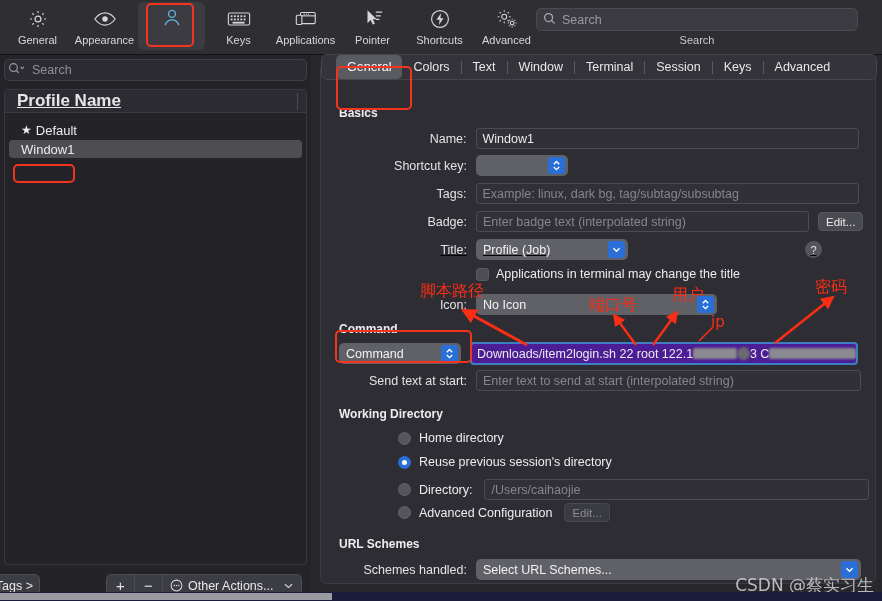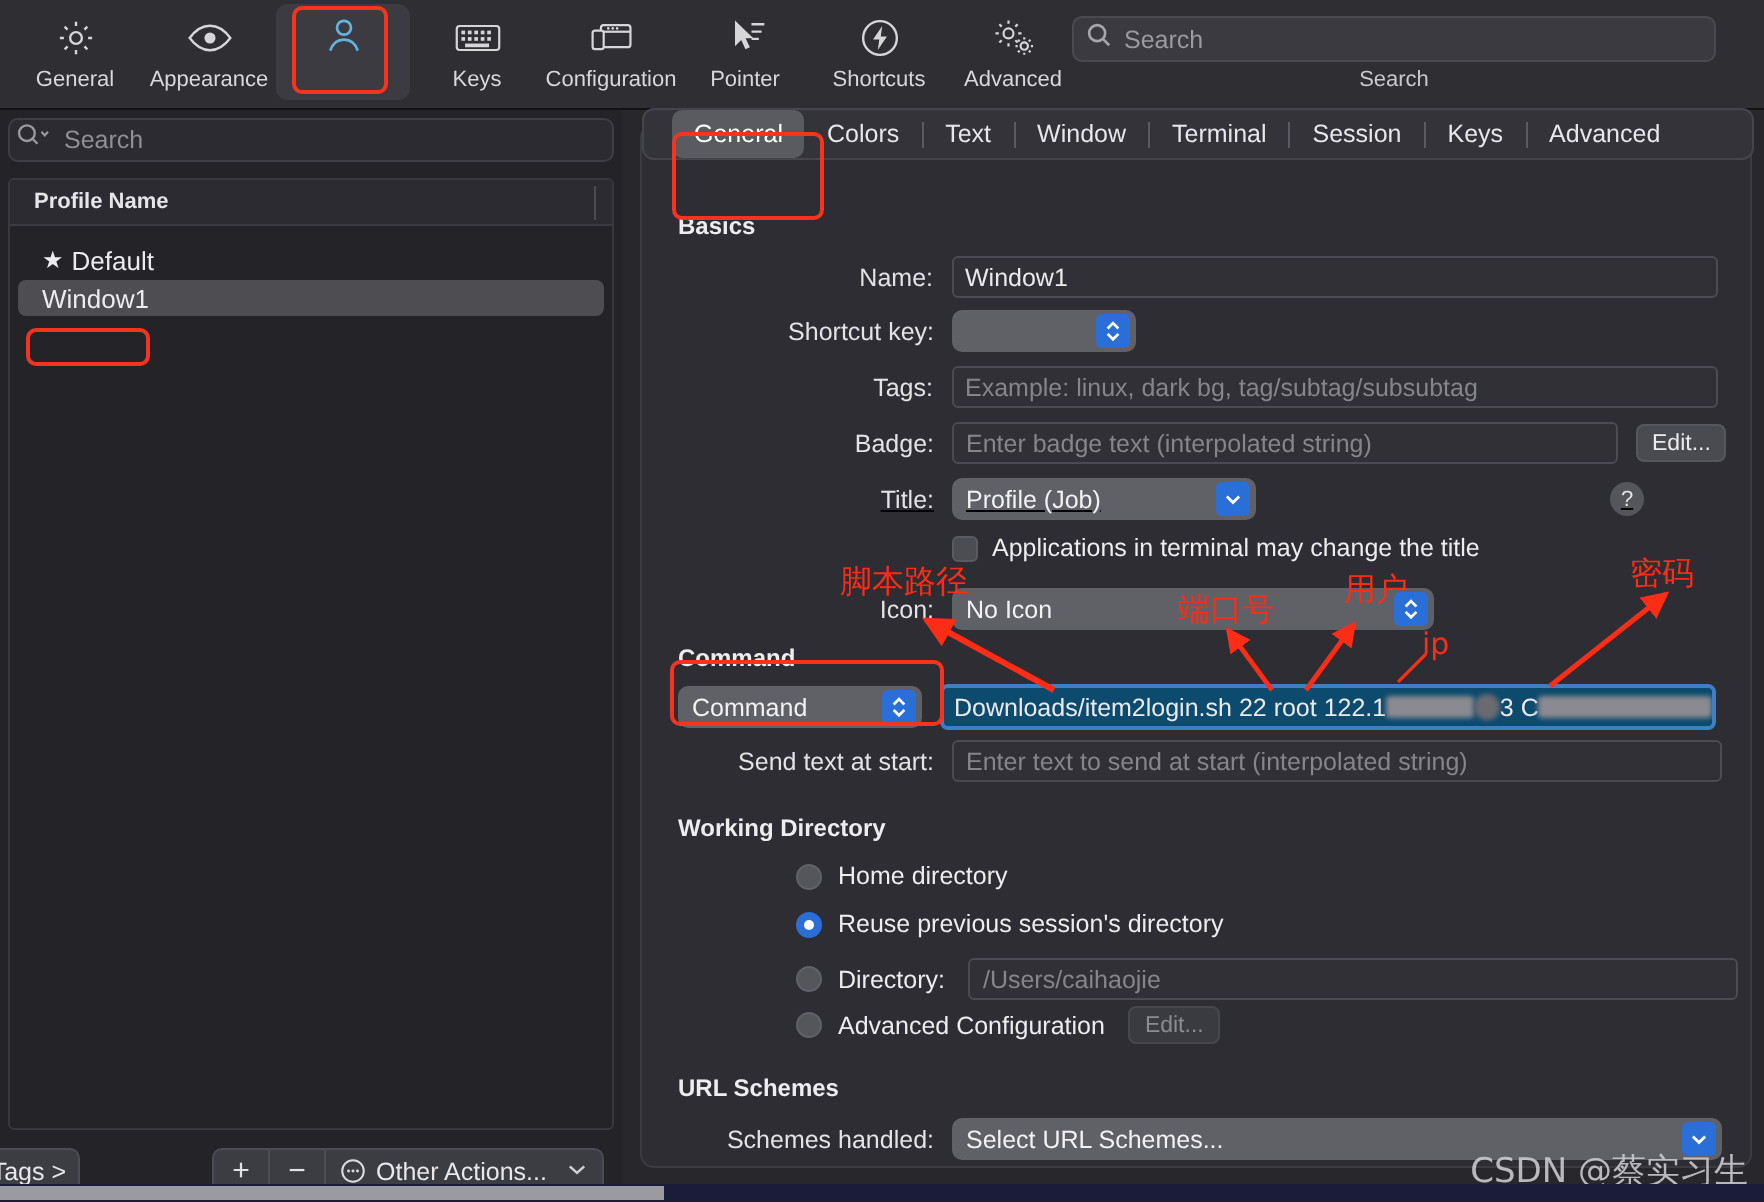--- a/index.html
+++ b/index.html
@@ -58,21 +58,21 @@
 
   .sb-table {
     position: absolute; left: 4px; top: 34px; width: 303px; height: 476px;
     background: #232328; border: 1px solid #38383f; border-radius: 3px;
     overflow: hidden;
   }
   .sb-head {
     height: 23px; background: #2b2b31; border-bottom: 1px solid #3a3a41;
     display: flex; align-items: center; position: relative;
   }
-  .sb-head-label { font-size: 11px; font-weight: bold; color: #e6e6e8; padding-left: 12px; }
+  .sb-head-label { font-size: 17px; font-weight: bold; color: #e6e6e8; padding-left: 12px; text-decoration: underline; }
   .sb-head-sep { position: absolute; right: 8px; top: 3px; width: 1px; height: 17px; background: #4a4a52; }
 
   .sb-rows { padding-top: 8px; }
   .sb-row {
     height: 18px; display: flex; align-items: center;
     font-size: 13px; color: #ececee; padding-left: 12px; margin: 0 4px 1px 4px;
     border-radius: 4px;
   }
   .sb-row.sel { background: #4d4d52; }
   .sb-star { margin-right: 4px; font-size: 12px; }
@@ -168,21 +168,21 @@
     width: 13px; height: 13px; border-radius: 50%;
     background: #55555c; border: 1px solid #61616a;
     display: flex; align-items: center; justify-content: center;
   }
   .radio.on { background: #2a6fd8; border-color: #2a6fd8; }
   .radio.on::after { content: ""; width: 5px; height: 5px; border-radius: 50%; background: #fff; }
   .r-label { font-size: 12.5px; color: #ededef; margin-left: 8px; }
 
   
   .cmdfield {
-    background: #0c4a6e; border: 2px solid #3e7fc4; border-radius: 4px;
+    background: #4c1d95; border: 2px solid #3e7fc4; border-radius: 4px;
     height: 23px; display: flex; align-items: center; padding-left: 5px;
     font-size: 12.5px; color: #eaeaec; overflow: hidden; white-space: nowrap;
   }
   .redact {
     display: inline-block; vertical-align: middle;
     background: #8a8a90; border-radius: 2px; height: 11px;
     filter: blur(1.2px);
   }
   .redact.dark { background: #6a6a70; }
 
@@ -274,21 +274,21 @@
             <rect x="7" y="3" width="16" height="12" rx="1.5"></rect>
             <path d="M7 6.6h16"></path>
             <rect x="2.5" y="6" width="6" height="10" rx="1.3" fill="#2e2e33"></rect>
             <g fill="#d6d6d9" stroke="none">
               <circle cx="11" cy="4.8" r=".7"></circle>
                 <circle cx="13.4" cy="4.8" r=".7"></circle>
                 <circle cx="15.8" cy="4.8" r=".7"></circle>
             </g>
           </svg>
         </span>
-        <span class="tb-label">Configuration</span>
+        <span class="tb-label">Applications</span>
       </div>
 
       <div class="tb-item">
         <span class="tb-icon">
           <svg width="22" height="22" viewBox="0 0 24 24" fill="none" stroke="#d6d6d9" stroke-width="1.3">
             <path d="M6 2.5v14l3.4-3.4 2.3 5 2.4-1-2.3-4.9H16z" fill="#d6d6d9" stroke="none"></path>
             <path d="M15 4.5h7M15 8.5h5.5M15 12.5h4"></path>
           </svg>
         </span>
         <span class="tb-label">Pointer</span>

